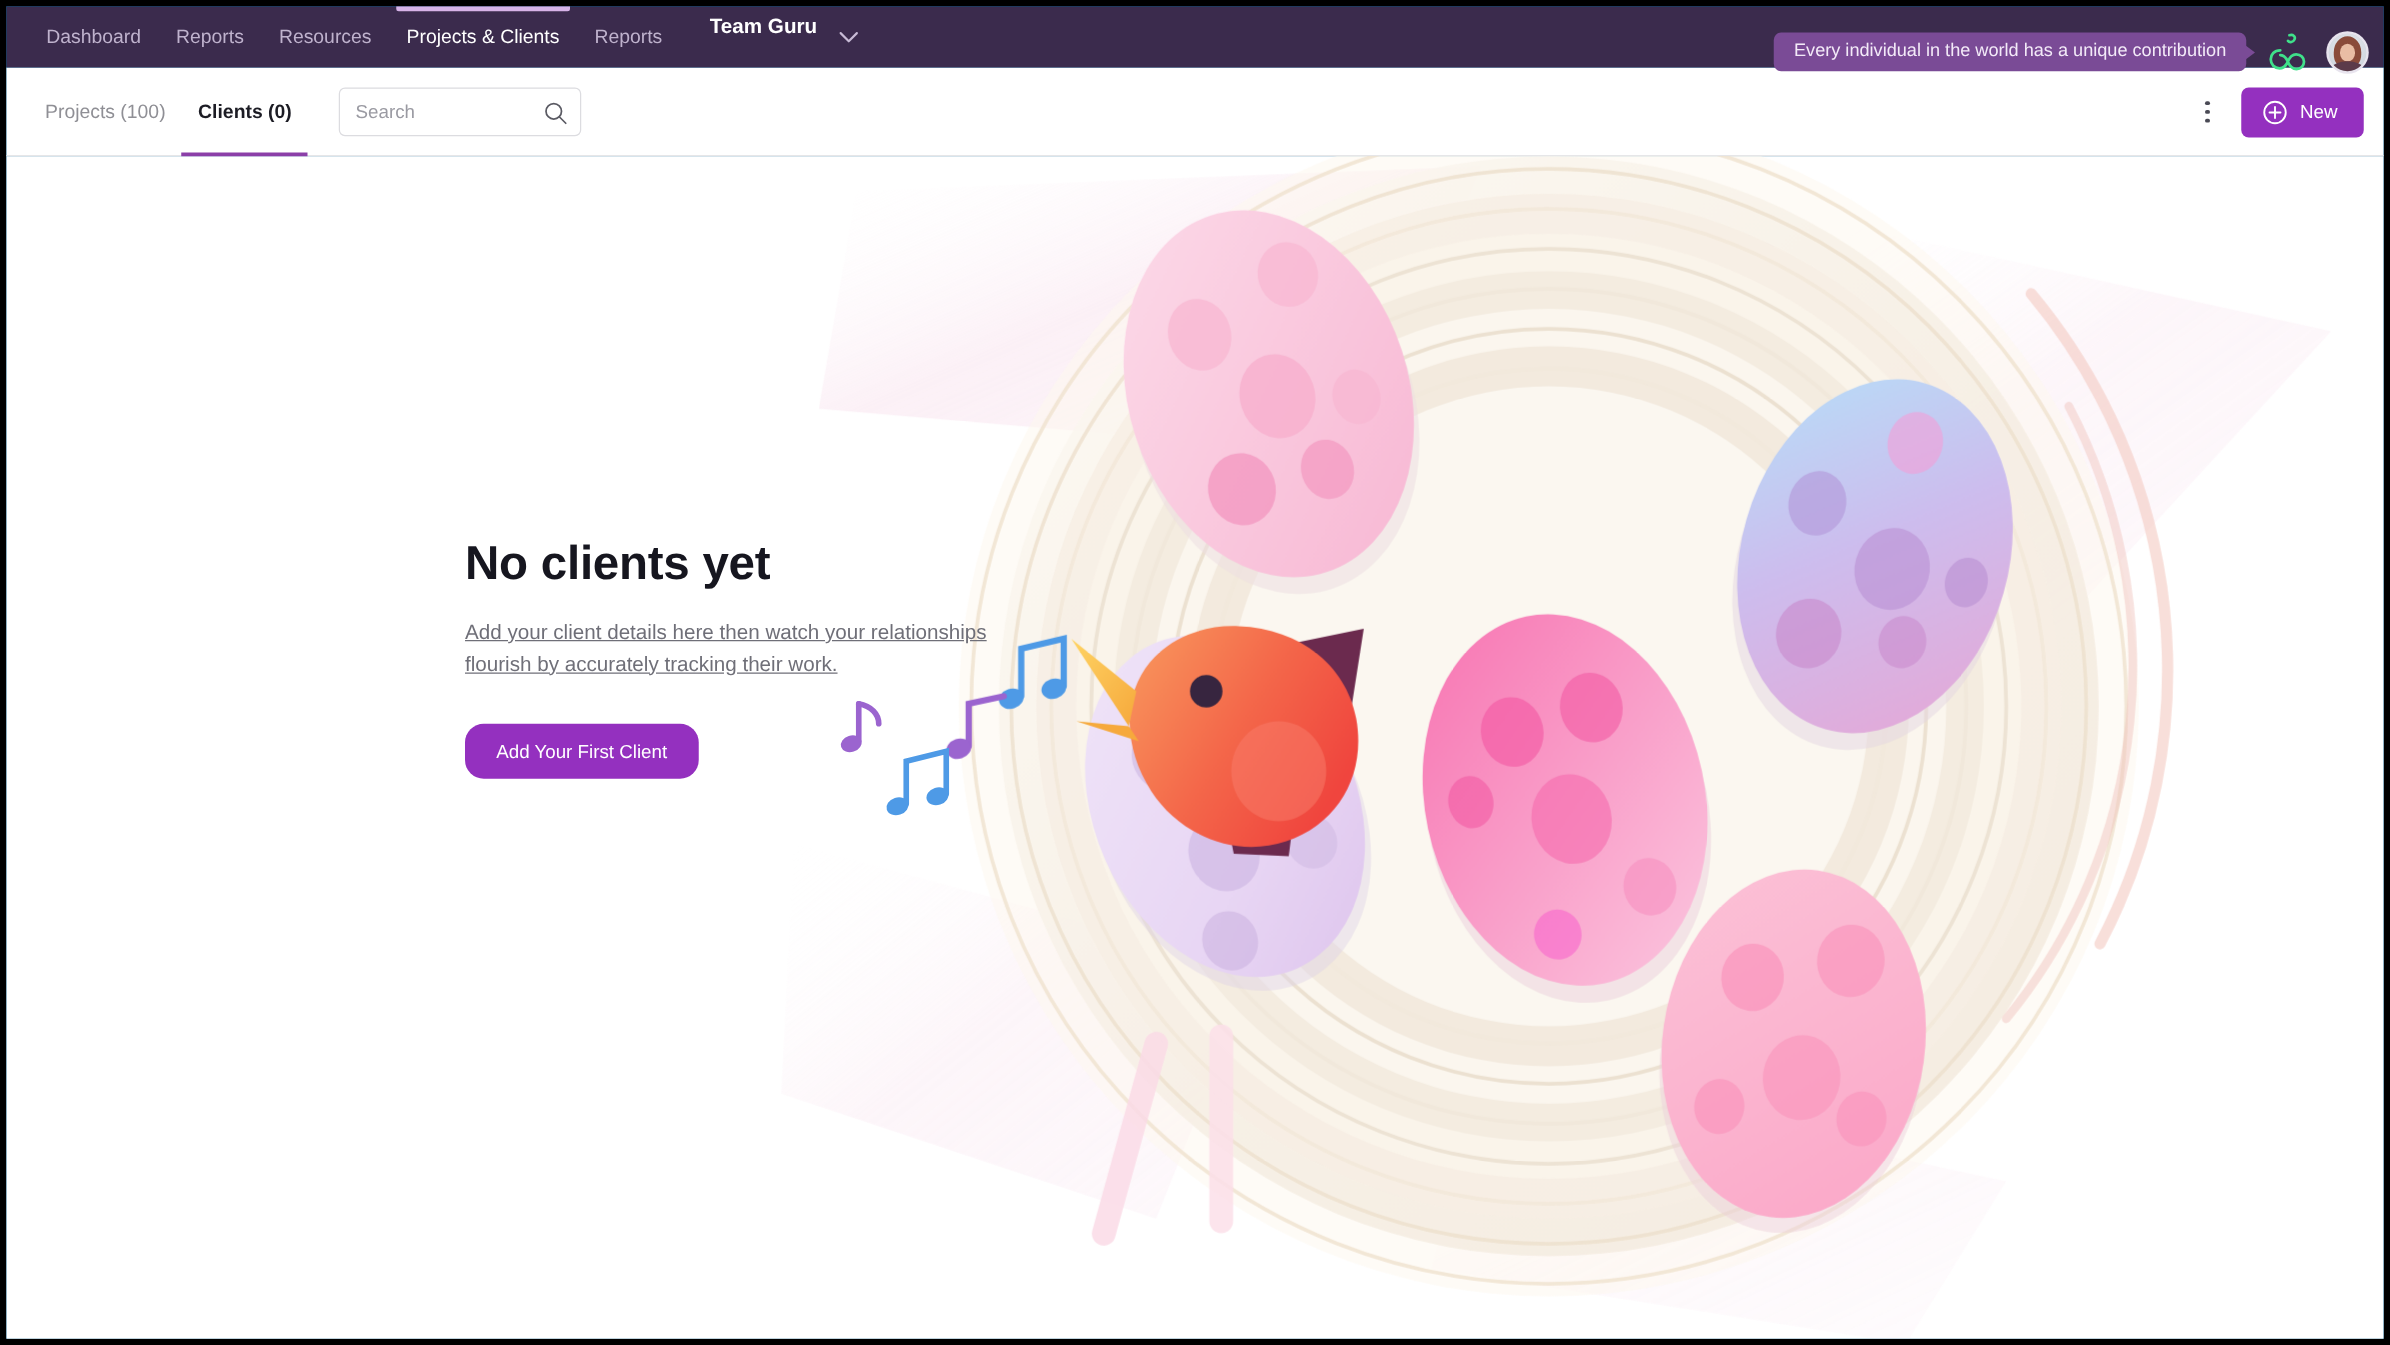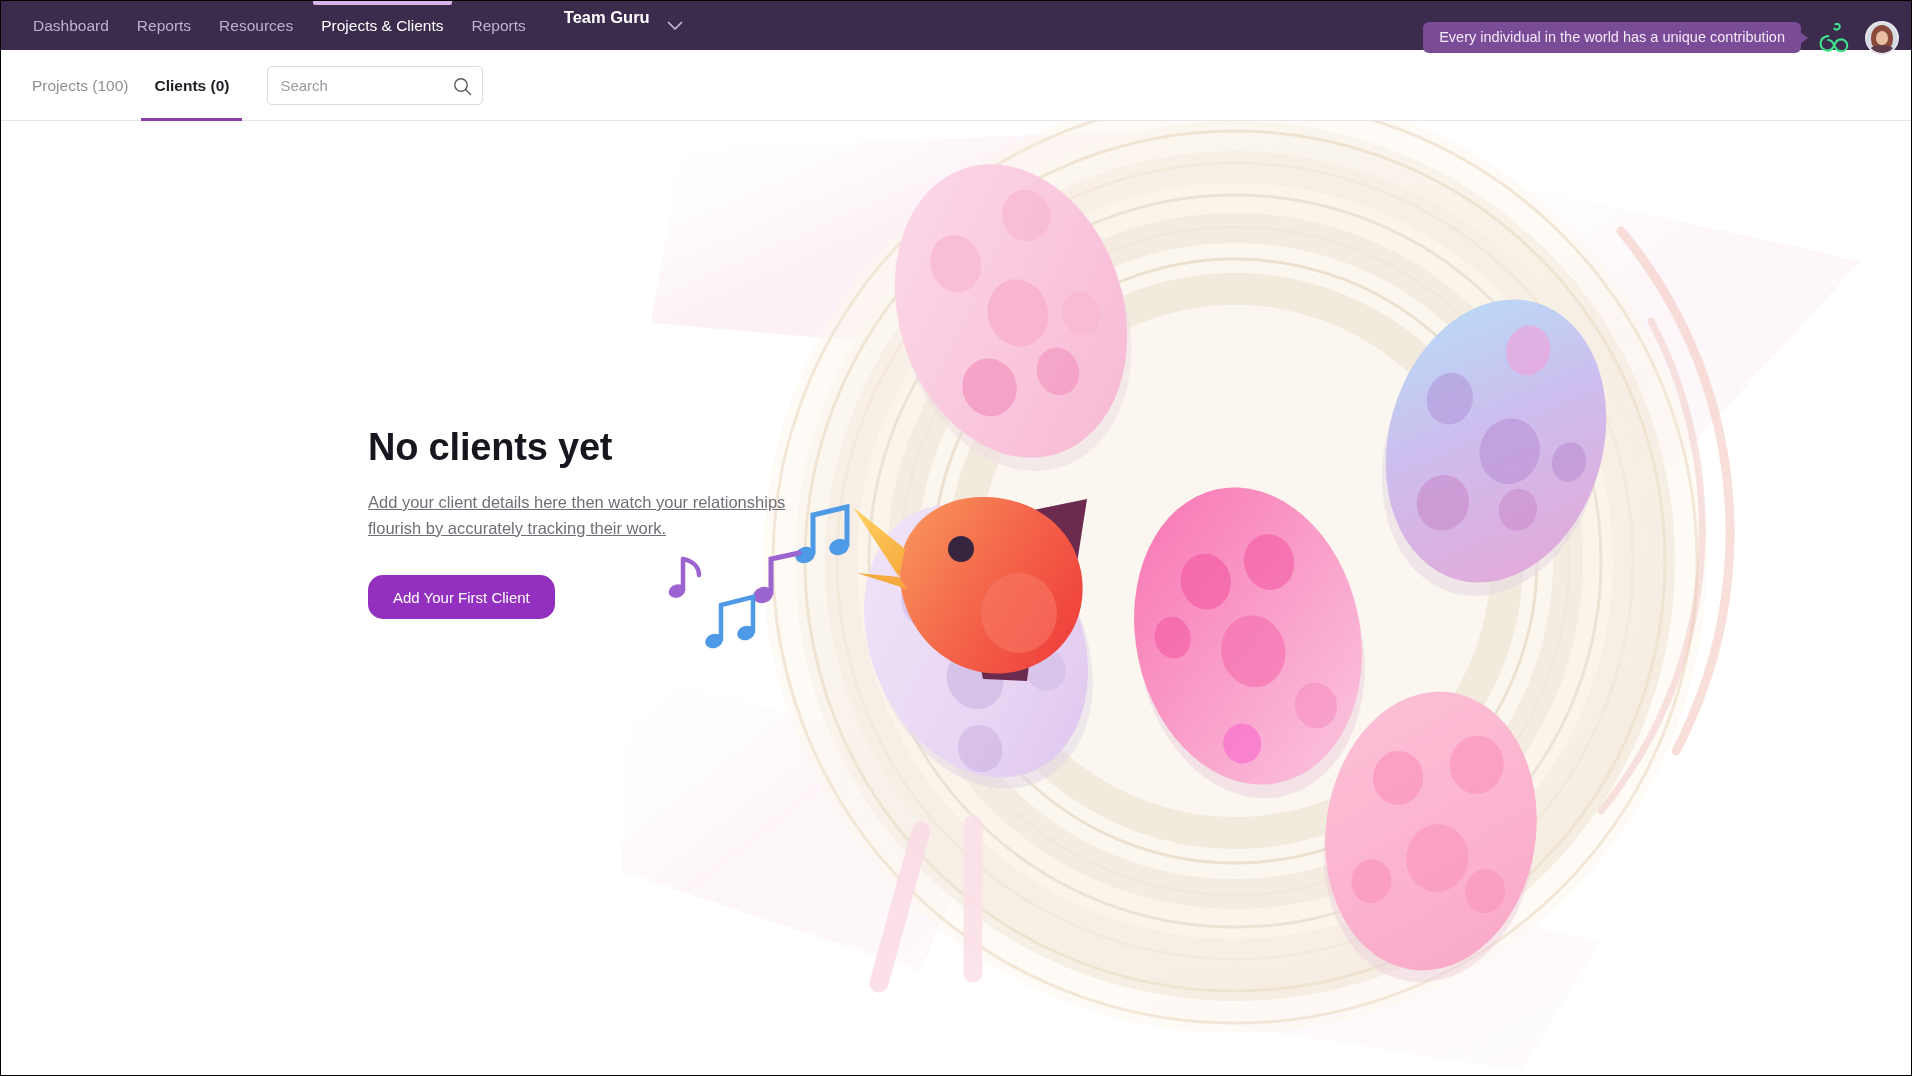--- a/index.html
+++ b/index.html
@@ -6,21 +6,21 @@
   html, body {
     width: 1912px; height: 1076px;
     font-family: "Liberation Sans", sans-serif;
     background: #ffffff;
     overflow: hidden;
   }
   .app {
     position: relative;
     width: 1912px; height: 1076px;
     background: #0369a1;
-    border: 1px solid #000000;
+    border: 5px solid #000000;
     overflow: hidden;
   }
 
   
   .topnav {
     position: relative;
     height: 49px;
     background: #3b2b4d;
     display: flex;
     align-items: center;
@@ -142,21 +142,21 @@
   .tab.active { color: #1c1c24; font-weight: bold; }
   .tab .underline {
     position: absolute;
     left: 0; right: 0; bottom: 0;
     height: 3px;
     background: #8b3fa8;
   }
   .searchbox {
     position: relative;
     margin-left: 25px;
-    width: 216px; height: 39px;
+    width: 194px; height: 39px;
     border: 1px solid #dcdce0;
     border-radius: 5px;
     display: flex;
     align-items: center;
     background: #fff;
     cursor: text;
   }
   .searchbox input {
     border: none;
     outline: none;
@@ -322,20 +322,36 @@
     <div class="searchbox">
       <input type="text" placeholder="Search" value="" style="">
       <span class="search-icon">
         <svg width="19" height="19" viewBox="0 0 19 19" fill="none" aria-hidden="true">
           <circle cx="8" cy="8" r="6.2" stroke="#5a5a63" stroke-width="1.4"></circle>
           <path d="M12.6 12.6 L17.6 17.6" stroke="#5a5a63" stroke-width="1.4" stroke-linecap="round"></path>
         </svg>
       </span>
     </div>
 
+    <div class="toolbar-right">
+      <div class="kebab">
+        <i></i>
+        <i></i>
+        <i></i>
+      </div>
+      <button class="btn-new">
+        <span class="plus-circle">
+          <svg width="20" height="20" viewBox="0 0 20 20" fill="none" aria-hidden="true">
+            <circle cx="10" cy="10" r="8.6" stroke="#ffffff" stroke-width="1.5"></circle>
+            <path d="M10 5.6 V14.4 M5.6 10 H14.4" stroke="#ffffff" stroke-width="1.5" stroke-linecap="round"></path>
+          </svg>
+        </span>
+        <span>New</span>
+      </button>
+    </div>
   </div>
 
   <div class="content">
 
     <div class="illo">
       <svg width="1292" height="960" viewBox="0 0 1292 960" fill="none" aria-hidden="true">
         <defs>
           <linearGradient id="nestG" x1="0" y1="0" x2="1" y2="1">
             <stop offset="0%" stop-color="#fdfaf4"></stop>
             <stop offset="55%" stop-color="#f4ece0"></stop>

